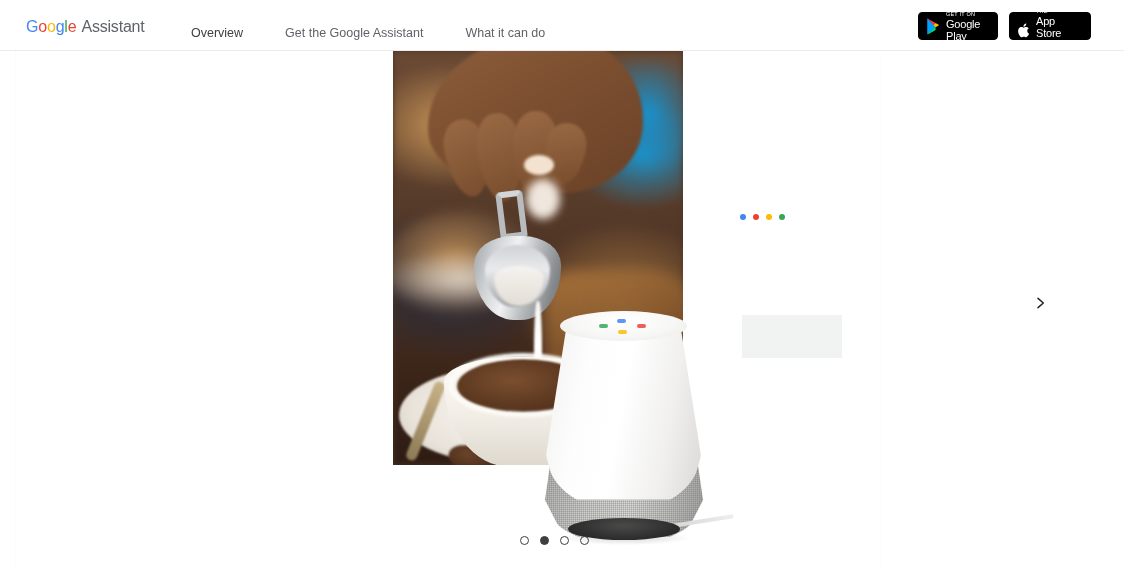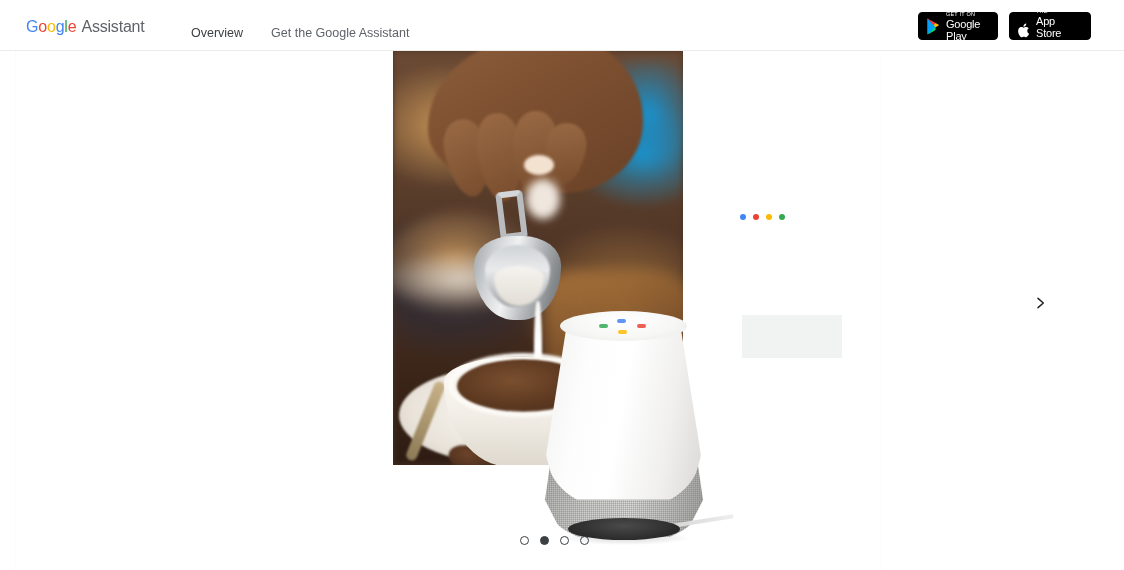--- a/index.html
+++ b/index.html
@@ -28,21 +28,21 @@
   }
   .brand .logo-g { font-family: "Liberation Sans", sans-serif; font-weight: 400; }
   .brand .c-blue   { color: #4285F4; }
   .brand .c-red    { color: #EA4335; }
   .brand .c-yellow { color: #FBBC05; }
   .brand .c-green  { color: #34A853; }
   .brand .assistant { color: #5f6368; margin-left: 5px; font-weight: 400; }
 
   .nav {
     position: absolute; left: 191px; top: 0; height: 66px;
-    display: flex; align-items: center; gap: 2px;
+    display: flex; align-items: center; gap: 16px;
   }
   .nav-item {
     position: relative;
     height: 51px;
     display: flex; align-items: center;
     font-size: 12.5px;
     color: #5f6368;
     cursor: pointer;
     white-space: nowrap;
     padding: 0 13px;
@@ -314,20 +314,23 @@
     <div class="brand">
       <span class="logo-g"><span class="c-blue">G</span><span class="c-red">o</span><span class="c-yellow">o</span><span class="c-blue">g</span><span class="c-green">l</span><span class="c-red">e</span></span><span class="assistant">Assistant</span>
     </div>
 
     <nav class="nav">
       <div class="nav-item active">
         <span>Overview</span>
       </div>
       <div class="nav-item">
         <span>Get the Google Assistant</span>
+      </div>
+      <div class="nav-item">
+        <span>What it can do</span>
       </div>
     </nav>
 
     <div class="store-badges">
 
       <div class="badge badge-gp">
         <svg class="gp-icon" viewBox="0 0 24 26">
           <path d="M2 1.2v23.6c0 .7.4 1 .9.7l12.4-11.8L2.9.5C2.4.2 2 .5 2 1.2z" fill="#00A0FF"></path>
           <path d="M19.6 9.8l-4.3-2.5-3.6 3.4 3.6 3.4 4.3-2.5c1.2-.7 1.2-1.1 0-1.8z" fill="#FFBF00"></path>
           <path d="M15.3 13L2.9 24.8c.4.3.9.3 1.4 0l11-6.4-0-5.4z" fill="#00DE76"></path>

